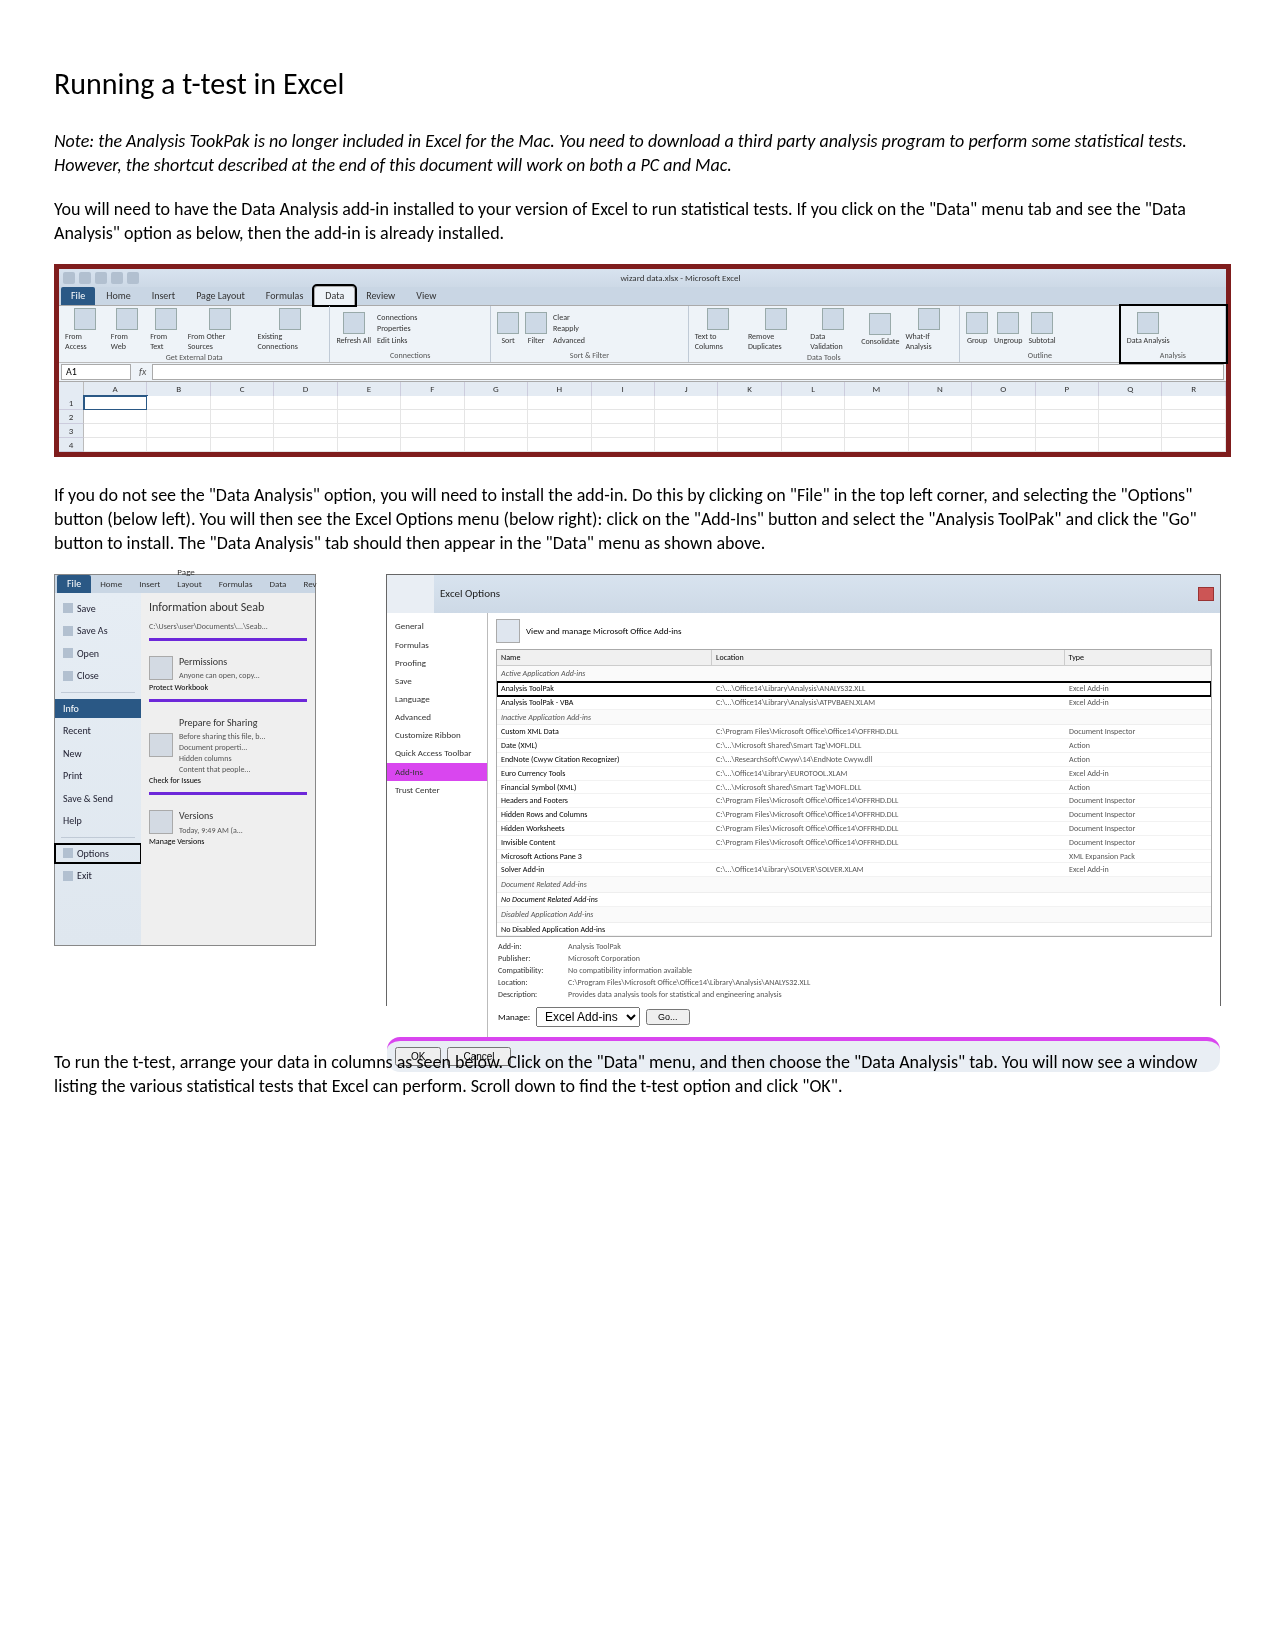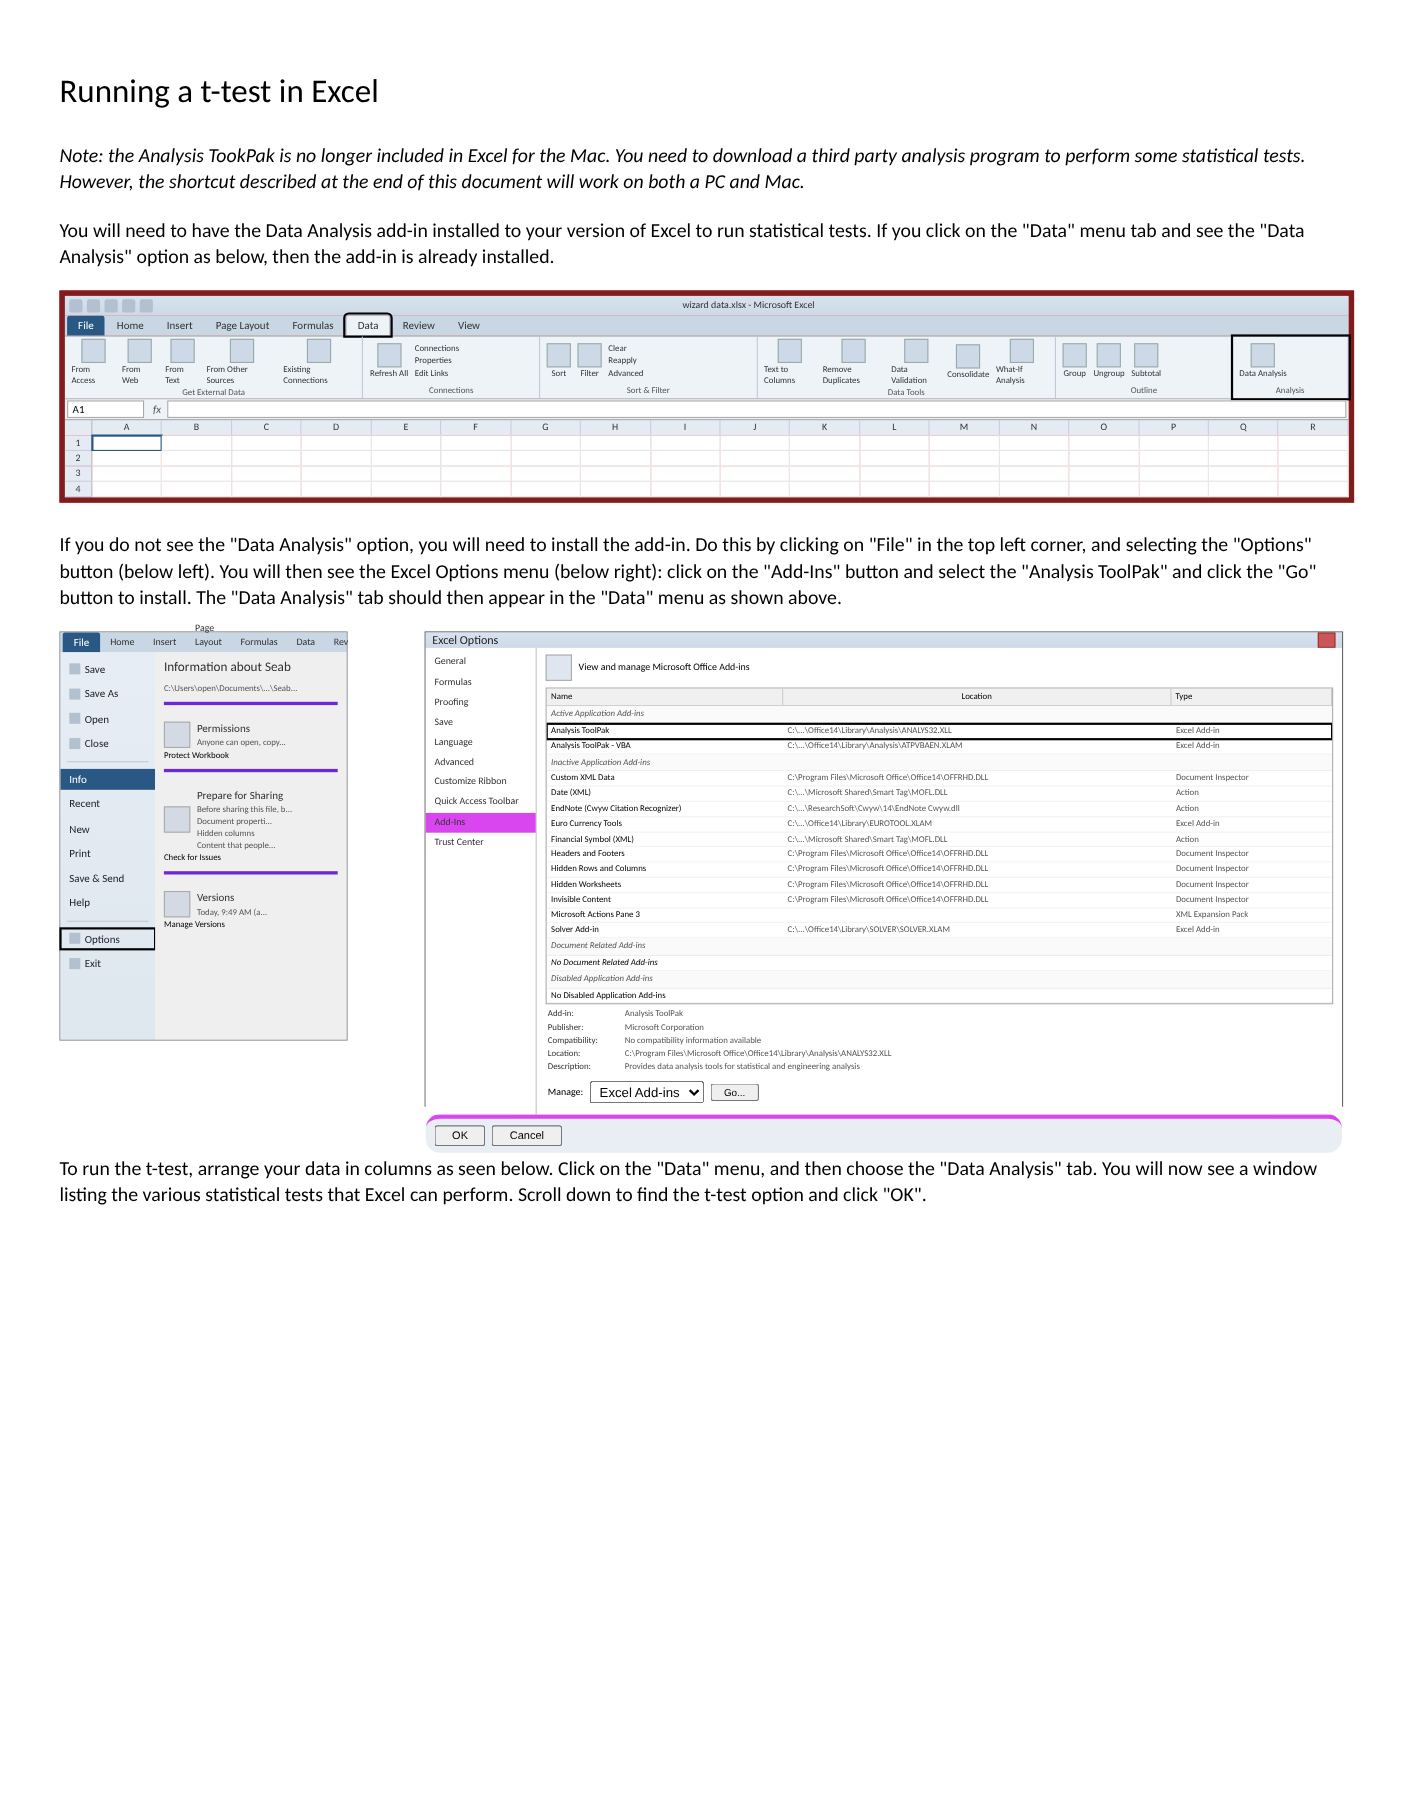--- a/index.html
+++ b/index.html
@@ -131,34 +131,34 @@
     .file-content h3 { margin:0;font-size:12px;font-weight:normal;color:#333; }
     .file-content .path { font-size:8px;color:#555; }
     .section { border-top:3px solid #6d28d9;padding-top:14px; }
     .section .sh { font-size:10px;color:#333;margin-bottom:2px; }
     .section .row { display:flex;gap:6px;align-items:center;font-size:8px;color:#555; }
     .section .row .ico { width:22px;height:22px;background:#d3dae3;border:1px solid #aaa; }
     
     .options-dialog {
       flex:1;border:1px solid #666;background:#e9eef4;font-size:9px;display:flex;flex-direction:column;height:430px;
     }
-    .options-title { background:linear-gradient(#d8e3ef,#cdd9e6);height:18px;display:flex;align-items:flex-start;padding:0 6px;font-size:11px;color:#222; }
+    .options-title { background:linear-gradient(#d8e3ef,#cdd9e6);height:18px;display:flex;align-items:flex-start;padding:12px 6px;font-size:11px;color:#222;margin-left:47px; }
     .options-title .close { margin-left:auto;display:flex;gap:2px; }
     .options-title .close span{width:14px;height:12px;background:#c55;border:1px solid #933;}
     .options-body { display:flex;flex:1; }
     .opt-side { width:100px;background:#fff;border-right:1px solid #bbb;display:flex;flex-direction:column;padding:4px 0; }
     .opt-side div { padding:3px 8px;color:#333; }
     .opt-side div.sel { background:#d946ef; }
     .opt-main { flex:1;background:#fff;padding:6px 8px;display:flex;flex-direction:column;overflow:hidden; }
     .opt-head { display:flex;align-items:center;gap:6px;margin-bottom:6px; }
     .opt-head .ico { width:22px;height:22px;background:#dfe6ef;border:1px solid #aaa; }
     .addin-table { border:1px solid #aaa;flex:1;overflow:hidden;font-size:8px; }
     .addin-table .hdr { display:flex;background:#f0f0f0;border-bottom:1px solid #ccc; }
     .addin-table .hdr div { padding:2px 4px;border-right:1px solid #ccc; }
-    .addin-table .hdr .c1{flex:1.2;} .addin-table .hdr .c2{flex:2;text-align:center;} .addin-table .hdr .c3{flex:0.8;}
+    .addin-table .hdr .c1{flex:1.2;} .addin-table .hdr .c2{flex:2;} .addin-table .hdr .c3{flex:0.8;}
     .addin-table .groupname { padding:2px 4px;color:#555;font-style:italic;background:#fafafa;border-bottom:1px solid #eee; }
     .addin-table .arow { display:flex;padding:1px 0;border-bottom:1px solid #f2f2f2; }
     .addin-table .arow div { padding:0 4px;overflow:hidden;white-space:nowrap;text-overflow:ellipsis; }
     .addin-table .arow .c1{flex:1.2;} .addin-table .arow .c2{flex:2;color:#555;} .addin-table .arow .c3{flex:0.8;color:#555;}
     .addin-table .arow.boxed { outline:2px solid #000;outline-offset:-1px; }
     .detail-block { font-size:8px;padding:4px 2px;color:#333;display:flex;flex-direction:column;gap:1px; }
     .detail-block .drow { display:flex; }
     .detail-block .drow .k{ width:70px;color:#333; }
     .detail-block .drow .v{ flex:1;color:#555; }
     .manage-row { display:flex;align-items:center;gap:6px;padding:4px 2px;font-size:9px; }
@@ -477,21 +477,21 @@
               <span class="ico"></span>
               <span>Options</span>
             </div>
           <div class="fs-item">
               <span class="ico"></span>
               <span>Exit</span>
             </div>
         </div>
         <div class="file-content">
           <h3>Information about Seab</h3>
-          <div class="path">C:\Users\open\Documents\...\Seab...</div>
+          <div class="path">C:\Users\user\Documents\...\Seab...</div>
           <div class="section">
             <div class="row">
               <div class="ico"></div>
               <div>
                 <div class="sh">Permissions</div>
                 <div>Anyone can open, copy...</div>
               </div>
             </div>
             <div style="font-size:8px;text-align:left;margin-top:1px">Protect Workbook</div>
           </div>

